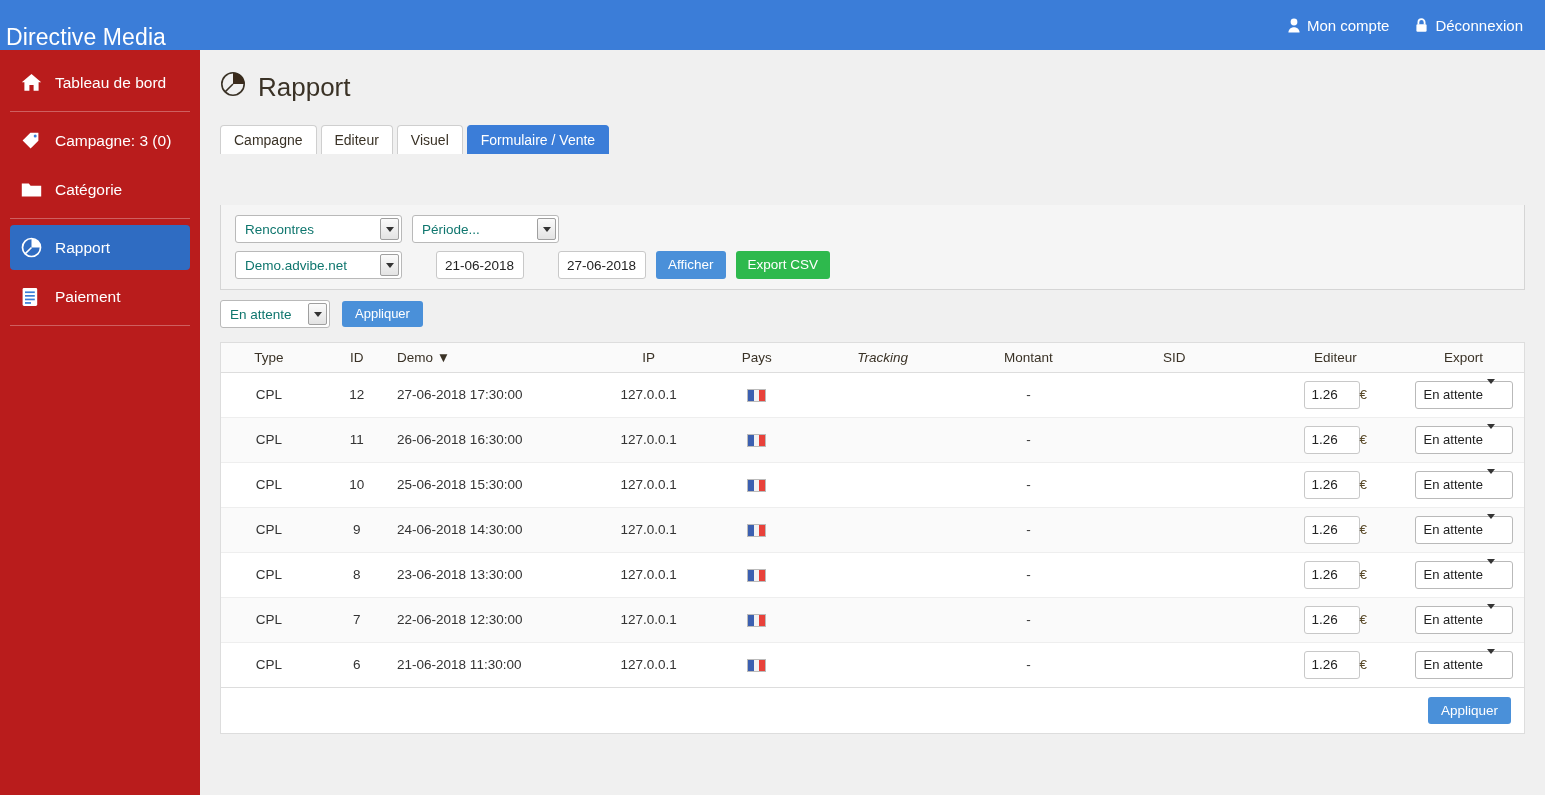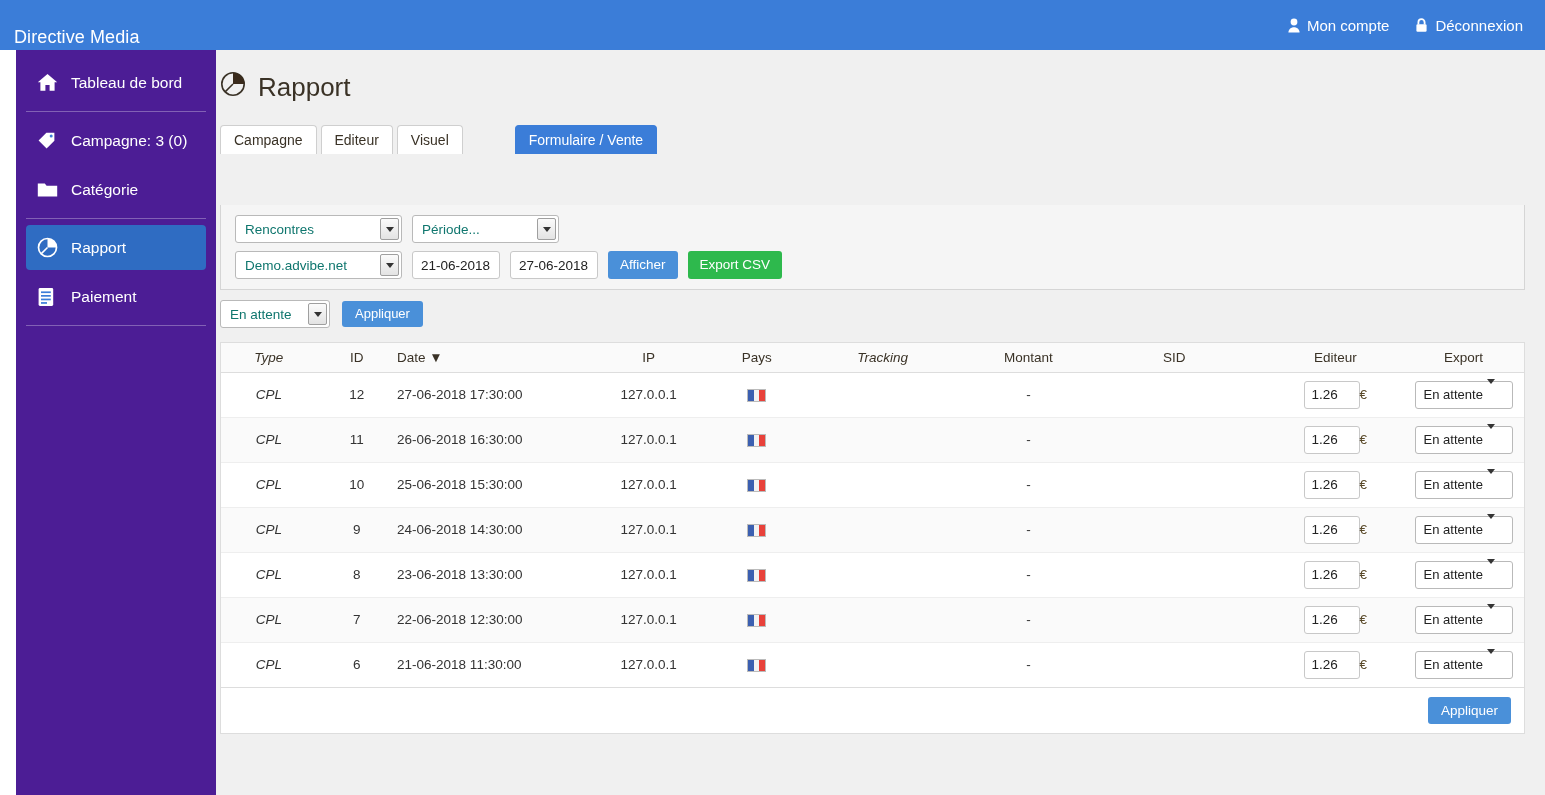--- a/index.html
+++ b/index.html
@@ -16,45 +16,45 @@
   .topbar {
     position: absolute; top: 0; left: 0;
     width: 1545px; height: 50px;
     background: #3b7dd8;
     display: flex; align-items: center;
     z-index: 5;
   }
   .brand {
     width: 200px; flex: 0 0 200px;
     color: #ffffff;
-    font-size: 18px;
+    font-size: 23px;
     font-weight: 400;
-    padding-left: 14px;
+    padding-left: 6px;
     letter-spacing: .1px;
     white-space: nowrap;
     margin-top: 24px;
   }
   .topbar-right {
     margin-left: auto;
     display: flex; align-items: center;
     gap: 26px;
     padding-right: 22px;
   }
   .topbar-link {
     color: #fff; font-size: 15px;
     display: flex; align-items: center; gap: 7px;
     cursor: pointer; white-space: nowrap;
   }
   .topbar-link svg { display: block; }
 
   
   .sidebar {
-    position: absolute; top: 50px; left: 16px;
+    position: absolute; top: 50px; left: 0;
     width: 200px; height: 745px;
-    background: #4c1d95;
+    background: #b91c1c;
     padding-top: 6px;
     z-index: 4;
   }
   .side-item {
     display: flex; align-items: center;
     height: 45px;
     margin: 4px 10px;
     padding-left: 11px;
     color: #ffffff;
     font-size: 15.5px;
@@ -104,21 +104,20 @@
     color: #3a3226;
     display: flex; align-items: center;
     margin-right: 4px;
     cursor: pointer;
     white-space: nowrap;
   }
   .tab.active {
     background: #3b7dd8;
     border-color: #3b7dd8;
     color: #ffffff;
-    margin-left: 48px;
   }
   .tab-underline {
     position: absolute;
     left: 20px; top: 179px;
     width: 1305px; height: 2px;
     background: #3b7dd8;
   }
 
   
   .panel {
@@ -168,21 +167,21 @@
     height: 28px;
     background: #ffffff;
     border: 1px solid #c8c8c8;
     border-radius: 3px;
     font-size: 13.5px;
     color: #222;
     padding: 0 8px;
     font-family: "Liberation Sans", sans-serif;
     outline: none;
   }
-  .date-in { width: 88px; }
+  .date-in { width: 88px; margin-left: 24px; }
 
   .btn {
     height: 28px;
     border: none;
     border-radius: 3px;
     color: #fff;
     font-size: 13.5px;
     padding: 0 12px;
     cursor: pointer;
     font-family: "Liberation Sans", sans-serif;
@@ -223,21 +222,21 @@
     font-size: 13.5px;
     color: #333;
     text-align: center;
     border-top: 1px solid #eeeeee;
     padding: 0;
     white-space: nowrap;
   }
   table.rep tbody tr:nth-child(even) { background: #fafafa; }
   table.rep tbody tr:first-child td { border-top: none; }
 
-  .c-type  { width: 95px; font-style: italic; }
+  .c-type  { width: 95px; }
   .c-id    { width: 80px; }
   .c-date  { width: 175px; text-align: left !important; padding-left: 0 !important; }
   .c-ip    { width: 150px; }
   .c-pays  { width: 65px; }
   .c-track { width: 185px; font-style: italic; }
   .c-mont  { width: 105px; }
   .c-sid   { width: 185px; }
   .c-edit  { width: 135px; }
   .c-stat  { width: 120px; }
 
@@ -444,21 +443,21 @@
     </div>
     <button class="btn btn-blue">Appliquer</button>
   </div>
 
   <div class="table-wrap">
     <table class="rep">
       <thead>
         <tr>
           <th class="c-type">Type</th>
           <th class="c-id">ID</th>
-          <th class="c-date">Date ▼</th>
+          <th class="c-date">Demo ▼</th>
           <th class="c-ip">IP</th>
           <th class="c-pays">Pays</th>
           <th class="c-track">Tracking</th>
           <th class="c-mont">Montant</th>
           <th class="c-sid">SID</th>
           <th class="c-edit">Editeur</th>
           <th class="c-stat">Export</th>
         </tr>
       </thead>
       <tbody id="tbody">

